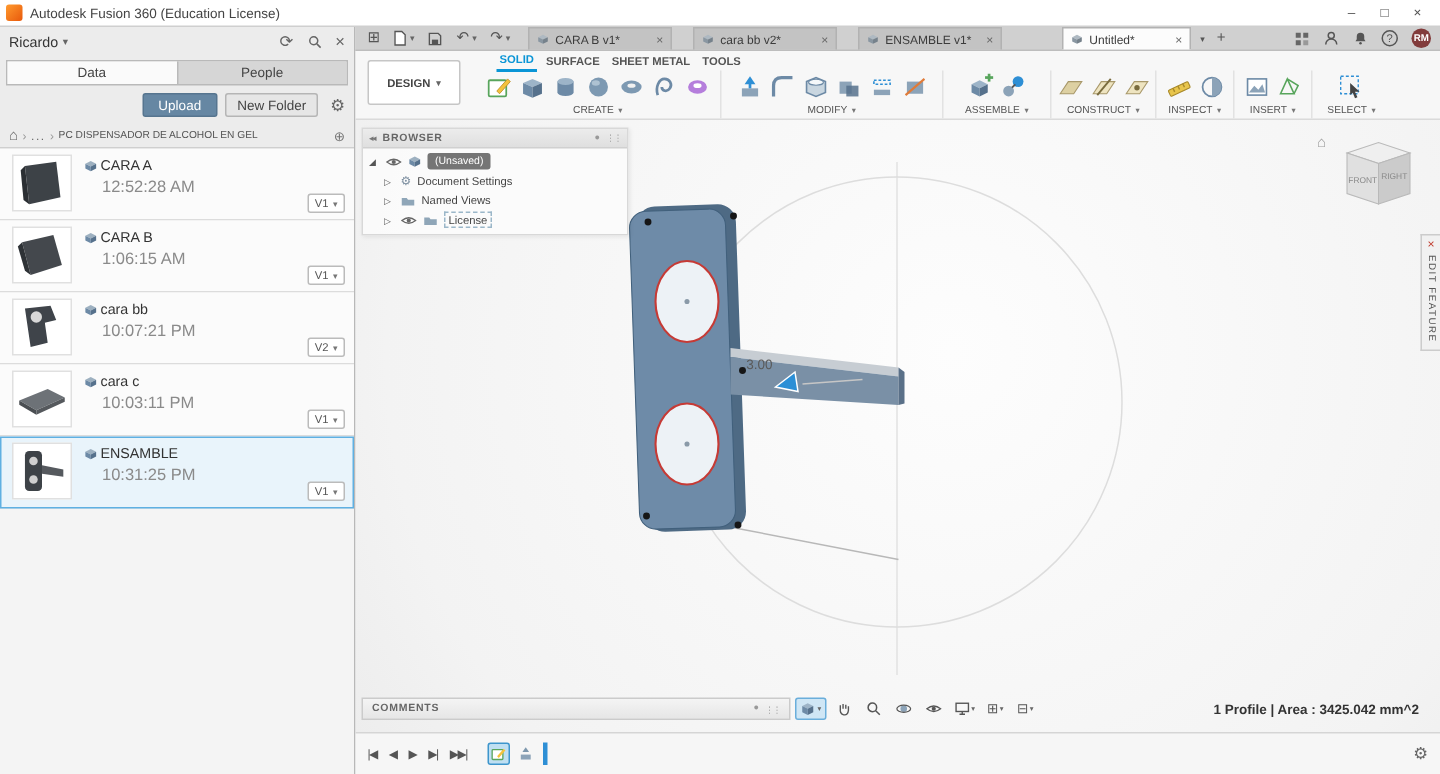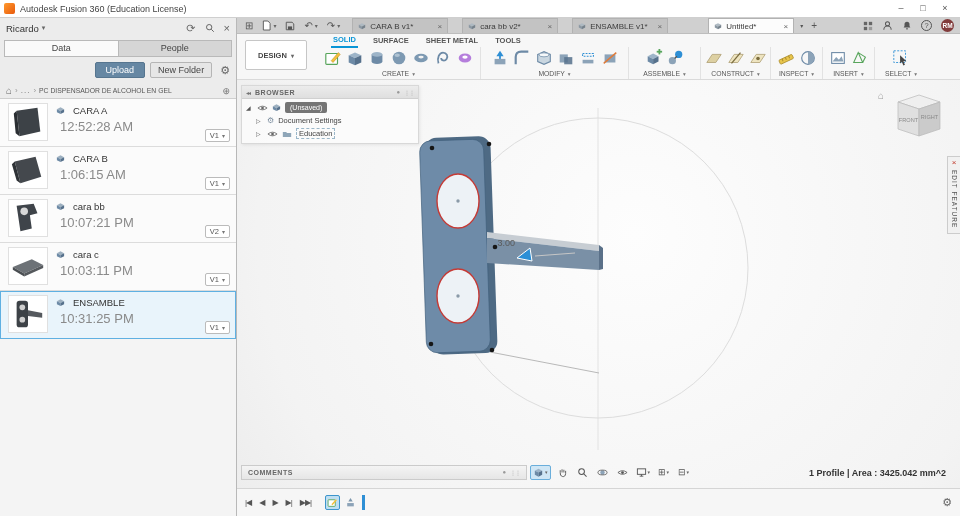--- a/index.html
+++ b/index.html
@@ -40,23 +40,23 @@
 .crumb-sep{font-size:8px;color:#999;}
 .crumb-ellipsis{font-size:8px;color:#666;letter-spacing:1px;}
 .crumb-project{font-size:6.8px;color:#555;white-space:nowrap;overflow:hidden;max-width:150px;}
 .crumb-share{margin-left:auto;font-size:9px;color:#777;}
 .dp-list{flex:1;background:#f4f4f4;overflow:hidden;border-top:1px solid #cfcfcf;}
 .dp-item{position:relative;height:48px;background:#fbfbfb;border-bottom:1px solid #dcdcdc;
   display:flex;align-items:flex-start;padding:4px 6px 4px 8px;}
 .dp-item.selected{background:#e9f4fb;outline:1px solid #5fb0e2;outline-offset:-1px;}
 .thumb{width:40px;height:38px;background:#fff;border:1px solid #e0e0e0;margin-right:8px;flex:0 0 auto;}
 .dp-item-main{padding-top:2px;}
-.dp-item-name-row{display:flex;align-items:center;gap:8px;}
+.dp-item-name-row{display:flex;align-items:center;gap:2px;}
 .dp-item-name{font-size:9.5px;color:#333;}
-.dp-item-time{font-size:13px;color:#8a8a8a;display:block;margin-top:3px;margin-left:4px;}
+.dp-item-time{font-size:11px;color:#8a8a8a;display:block;margin-top:3px;margin-left:12px;}
 .ver-badge{position:absolute;right:6px;bottom:4px;border:1px solid #bbb;background:#fff;
   font-size:7.5px;color:#555;padding:1px 4px;border-radius:2px;display:flex;gap:3px;align-items:center;}
 .vchev{font-size:6px;color:#777;}
 
 
 .main{position:absolute;top:18px;left:237px;right:0;bottom:0;display:flex;flex-direction:column;}
 
 
 .doctabs{height:16px;background:#d0d0d0;border-bottom:1px solid #bdbdbd;position:relative;
   display:flex;align-items:center;}
@@ -76,21 +76,21 @@
   color:#555;text-align:center;line-height:10px;}
 .avatar{width:13px;height:13px;border-radius:50%;background:#823c3c;color:#fff;
   font-size:6.5px;font-weight:bold;text-align:center;line-height:13px;}
 
 
 .ribbon{height:46px;background:#f7f7f7;border-bottom:1px solid #dadada;position:relative;}
 .design-box{position:absolute;left:8px;top:6px;width:62px;height:30px;background:#fff;
   border:1px solid #c6c6c6;border-radius:2px;display:flex;align-items:center;justify-content:center;
   gap:4px;font-size:7.5px;font-weight:bold;color:#444;}
 .design-box .chev{font-size:6px;color:#666;}
-.ribbon-tabs{position:absolute;left:94px;top:0;height:13px;display:flex;gap:13px;align-items:center;}
+.ribbon-tabs{position:absolute;left:94px;top:0;height:13px;display:flex;gap:4px;align-items:center;}
 .rtab{font-size:7.5px;font-weight:bold;color:#555;padding:0 2px;line-height:12px;}
 .rtab.active{color:#0a95d6;border-bottom:2px solid #0a95d6;}
 .rgroups{position:absolute;left:80px;top:13px;bottom:0;display:flex;}
 .rgroup{display:flex;flex-direction:column;align-items:center;justify-content:space-between;
   padding:1px 4px 2px 4px;border-right:1px solid #e2e2e2;}
 .ricons{display:flex;gap:2px;align-items:center;}
 .ricon{width:20px;height:20px;display:flex;align-items:center;justify-content:center;border-radius:2px;}
 .rlabel{display:flex;gap:3px;align-items:center;font-size:6.8px;color:#555;}
 .rlabel .chev{font-size:5.5px;color:#777;}
 
@@ -706,28 +706,35 @@
               </svg>
             <span class="node-pill">(Unsaved)</span>
           </div>
           <div class="brow child">
             <span class="tree-arrow">▷</span>
             <span class="node-icon">⚙</span>
             <span>Document Settings</span>
           </div>
           <div class="brow child">
             <span class="tree-arrow">▷</span>
+            <svg width="10" height="8" viewBox="0 0 12 9">
+                <path d="M1,2 h4 l1,1.4 h5 v4.6 h-10 Z" fill="#8fa6b8"></path>
+              </svg>
+            <span>Named Views</span>
+          </div>
+          <div class="brow child">
+            <span class="tree-arrow">▷</span>
             <svg width="11" height="8" viewBox="0 0 12 8">
                 <path d="M1,4 Q6,0 11,4 Q6,8 1,4 Z" fill="none" stroke="#666" stroke-width="0.9"></path>
                 <circle cx="6" cy="4" r="1.5" fill="#666"></circle>
               </svg>
             <svg width="10" height="8" viewBox="0 0 12 9">
                 <path d="M1,2 h4 l1,1.4 h5 v4.6 h-10 Z" fill="#8fa6b8"></path>
               </svg>
-            <span class="dashed-label">Education</span>
+            <span class="dashed-label">License</span>
           </div>
         </div>
       </div>
 
       <div class="viewcube">
         <span class="vc-home">⌂</span>
         <svg width="62" height="56" viewBox="0 0 62 56" style="margin-left:10px">
           <polygon points="10,14 31,7 52,14 31,21" fill="#efefef" stroke="#b9b9b9" stroke-width="0.7"></polygon>
           <polygon points="10,14 31,21 31,48 10,41" fill="#e0e0e0" stroke="#b9b9b9" stroke-width="0.7"></polygon>
           <polygon points="31,21 52,14 52,41 31,48" fill="#cbcbcb" stroke="#b9b9b9" stroke-width="0.7"></polygon>

